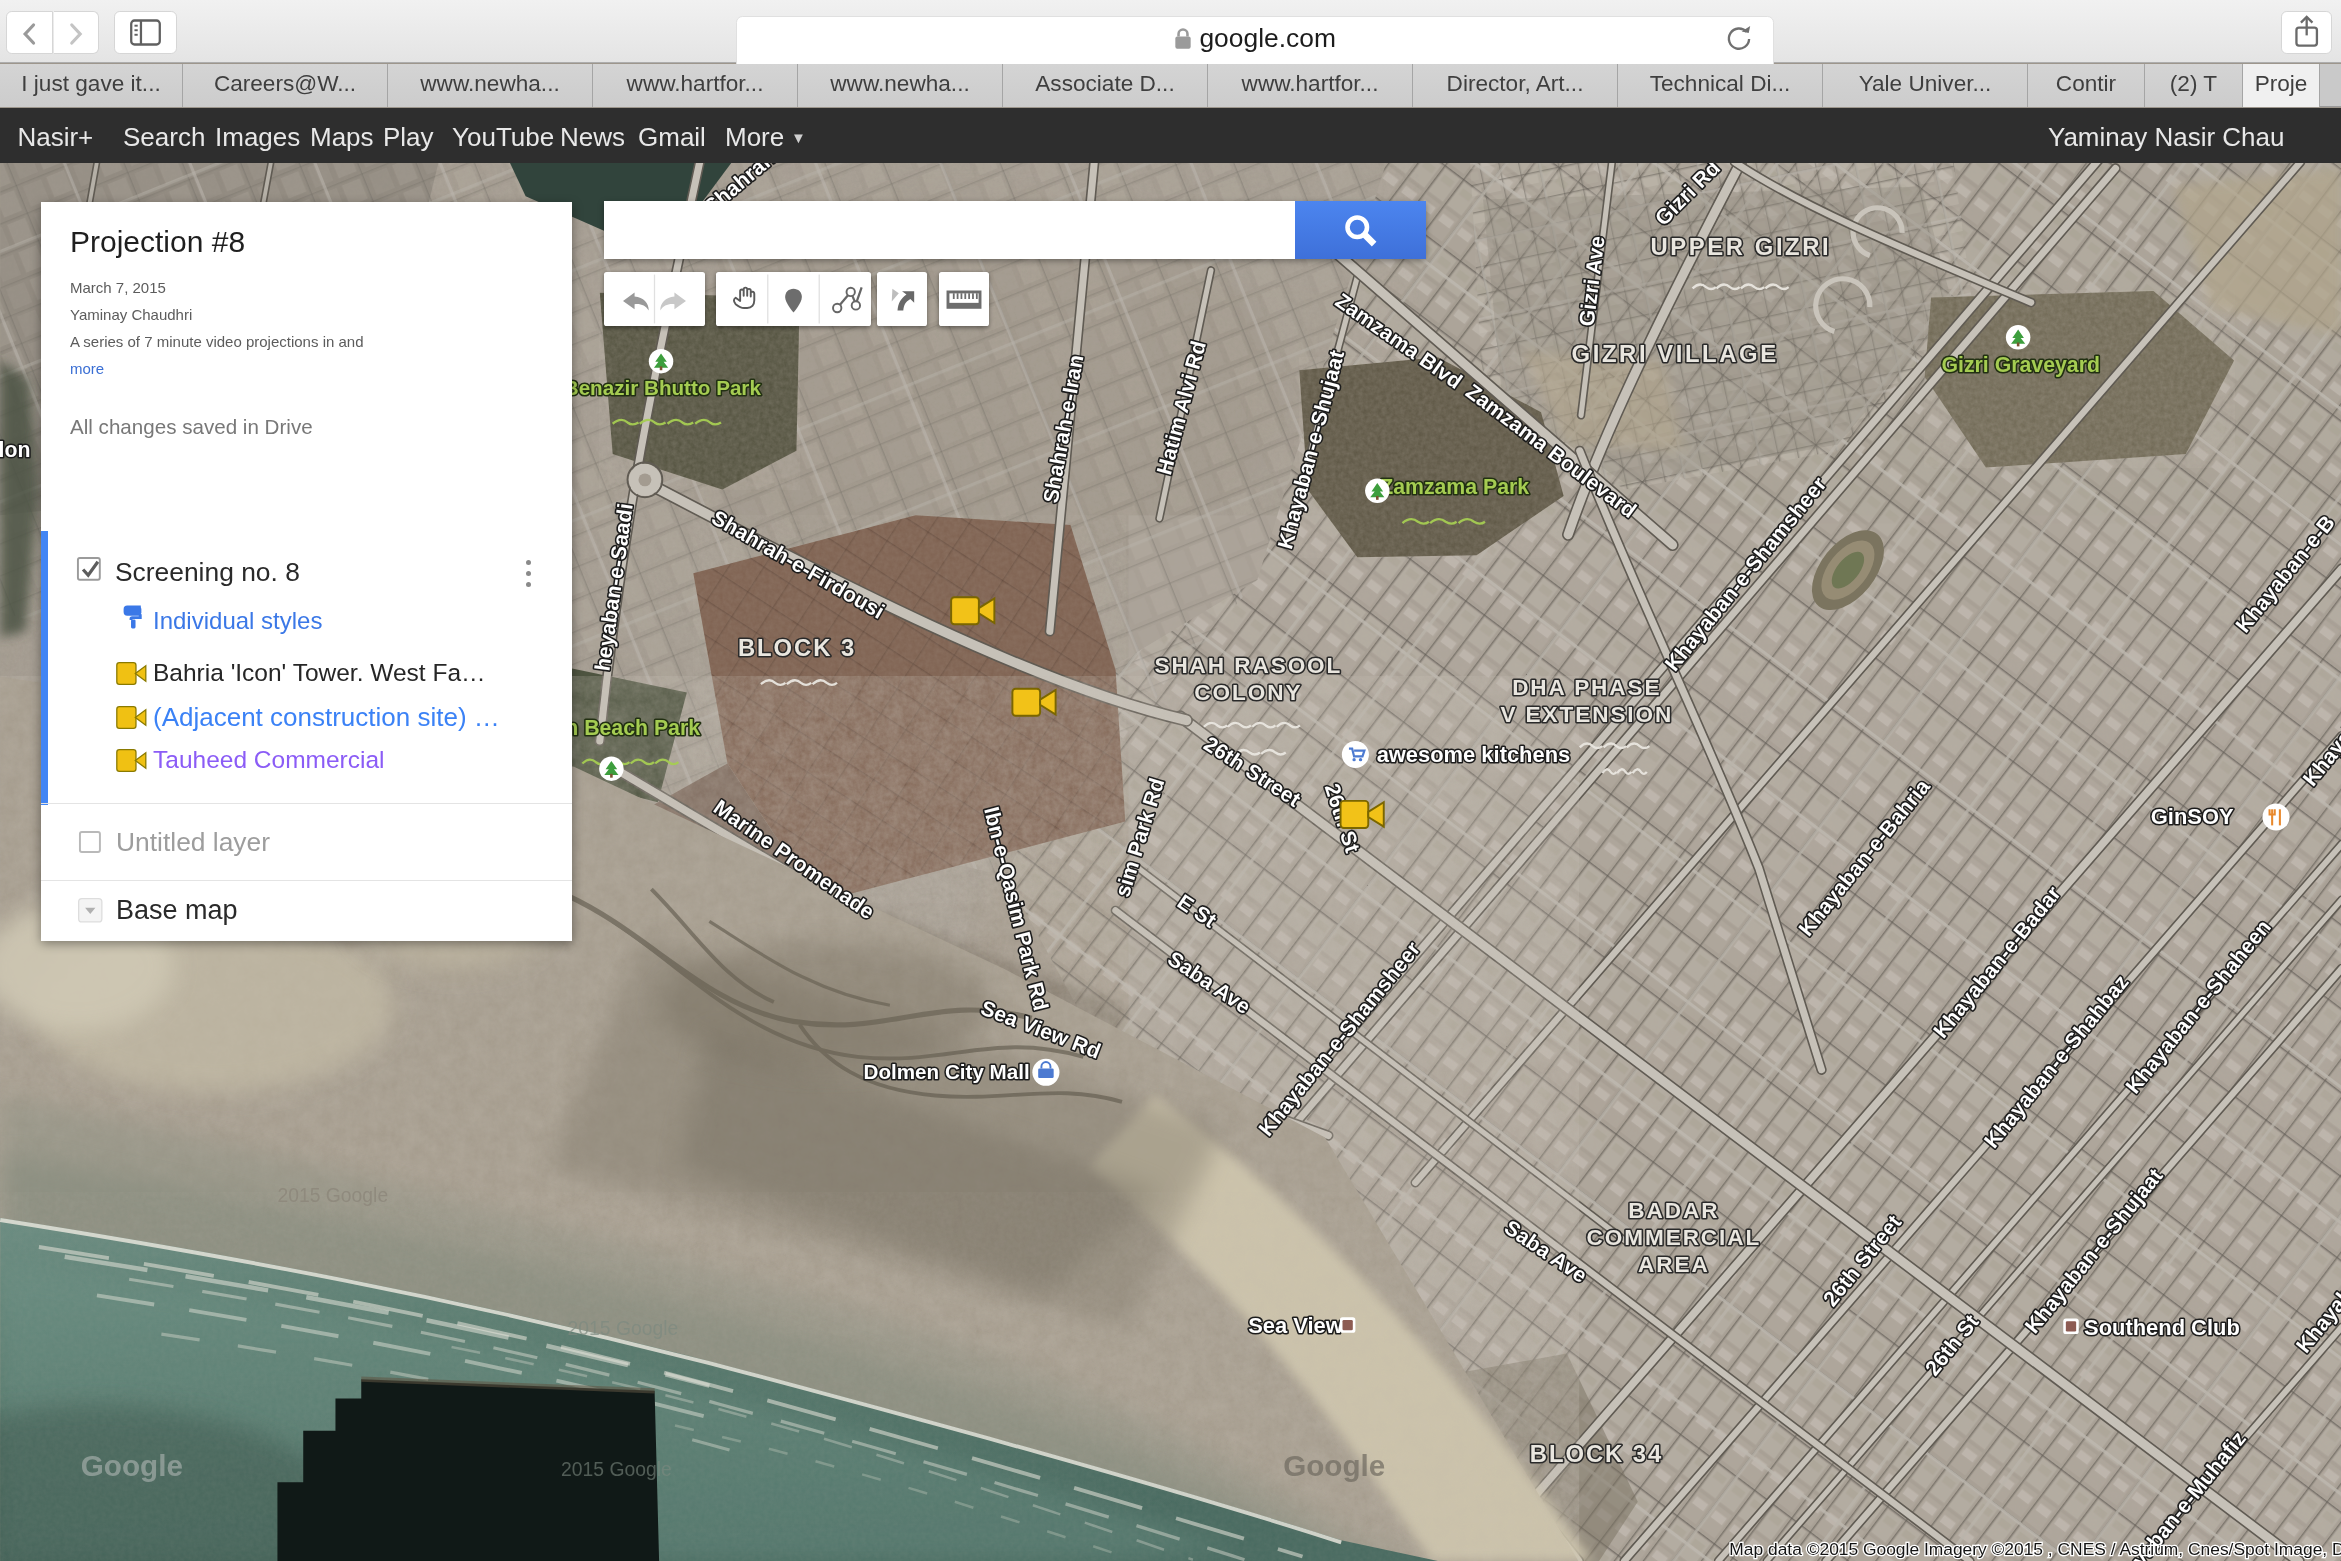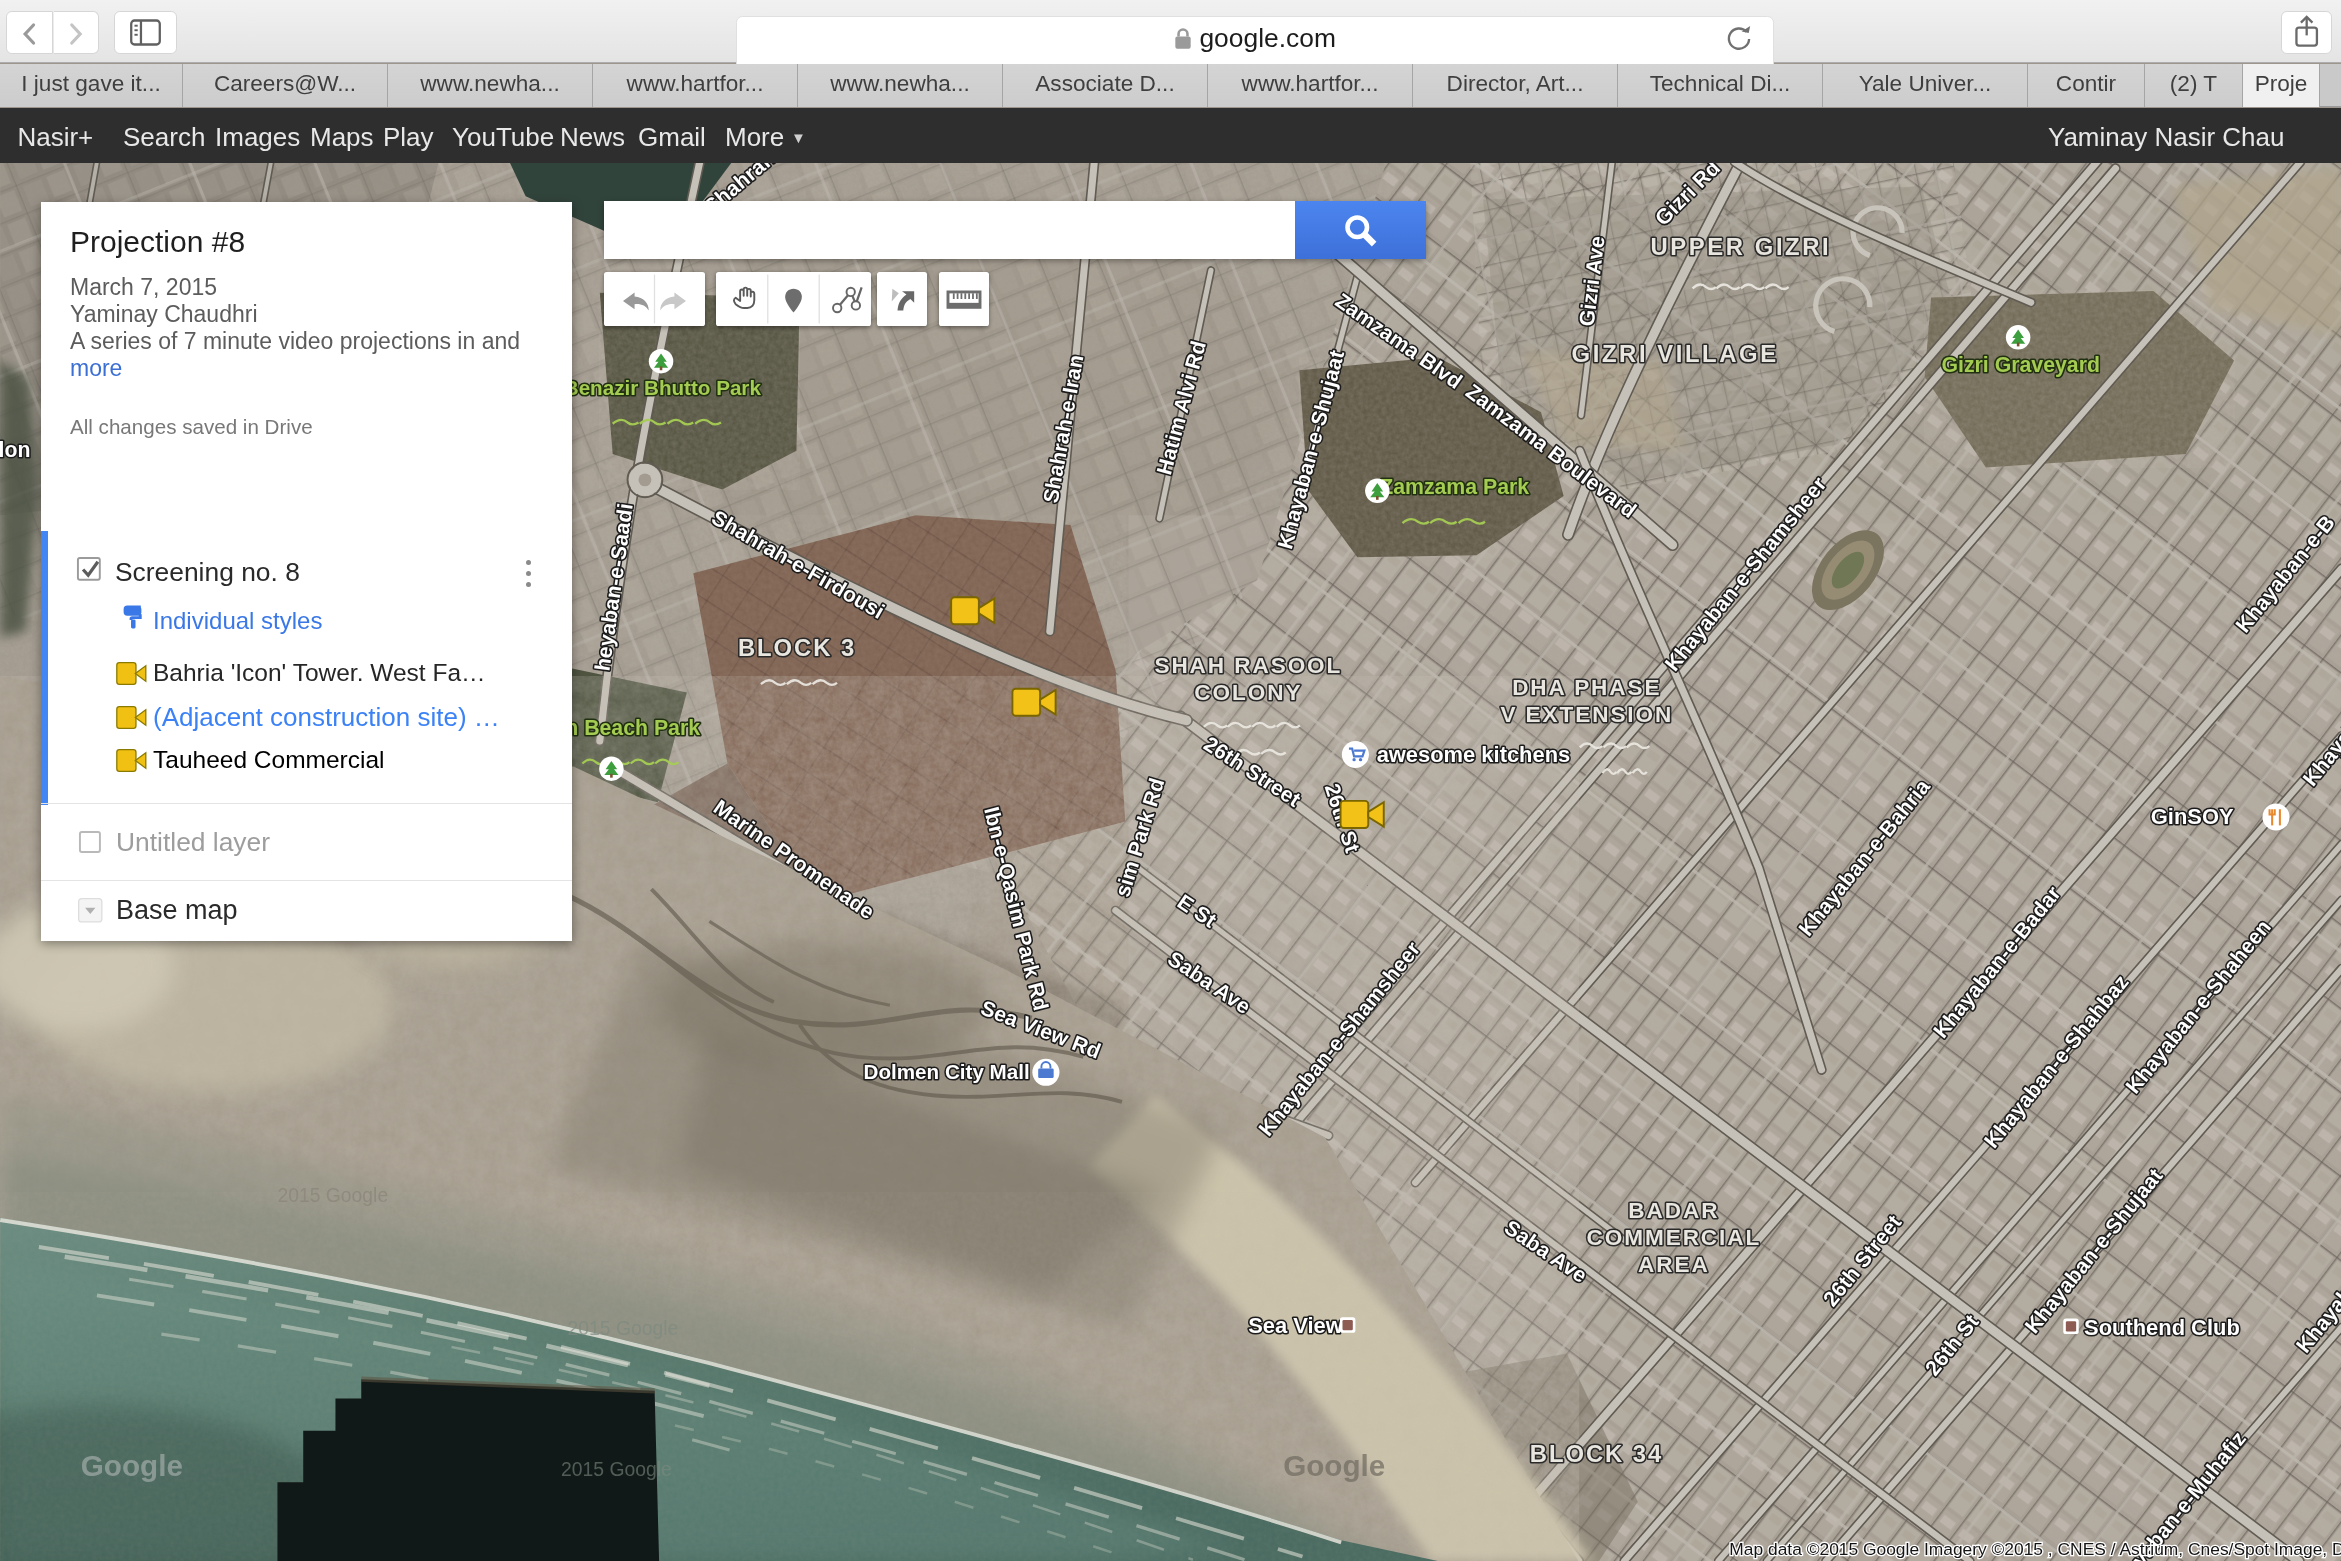--- a/index.html
+++ b/index.html
@@ -8,21 +8,21 @@
 #side{left:114px;width:63px}
 #urlbar{position:absolute;left:736px;top:15.5px;width:1038px;height:58px;background:#fff;border:1.3px solid #e0e0e0;border-radius:6.4px;text-align:center;font-size:26.4px;color:#1c1c1c;line-height:43px}
 #share{left:2281px;width:51px}
 #tabs{position:absolute;left:0;top:64px;width:2342px;height:43px;display:flex;background:#c9c9c9;border-bottom:0.6px solid #9a9a9a;z-index:40}
 .tab{height:43px;border-right:1.3px solid #a5a5a5;background:linear-gradient(#d4d4d4,#cccccc);color:#3f3f3f;font-size:22.6px;text-align:center;line-height:40px;white-space:nowrap;overflow:hidden;flex:none}
 .tab.active{background:#f0f0f0}
 #gbar{position:absolute;left:0;top:108px;width:2342px;height:55px;background:#2e2e2e;color:#e8e8e8;font-size:26px;overflow:hidden;z-index:40}
 #gbar span{position:absolute;top:14px;white-space:nowrap}
 #panel{position:absolute;left:41px;top:202px;width:531px;height:739px;background:#fff;box-shadow:0 2.6px 10.3px rgba(0,0,0,.4);z-index:30}
 #panel .t1{position:absolute;left:29px;top:23px;font-size:30px;color:#1f1f1f}
-#panel .meta{position:absolute;left:29px;top:72px;font-size:23px;color:#5c5c5c;line-height:27px}
+#panel .meta{position:absolute;left:29px;top:72px;font-size:15px;color:#5c5c5c;line-height:27px}
 #panel .more{color:#3b6fd4}
 #panel .saved{position:absolute;left:29px;top:213px;font-size:20.6px;color:#787878}
 #graybar{position:absolute;left:0;top:263px;width:531px;height:67px;background:#efefef}
 #bluebar{position:absolute;left:0;top:329px;width:7px;height:274px;background:#4285f4}
 .prow{position:absolute;font-size:23px;color:#2a2a2a;white-space:nowrap}
 .dots{position:absolute;left:485px;width:5.2px}
 .dots i{display:block;width:5.2px;height:5.2px;border-radius:50%;background:#8a8a8a;margin:5.8px 0}
 #map{position:absolute;left:0;top:162px;width:2342px;height:1399px}
 #searchbox{position:absolute;left:604px;top:201px;width:822px;height:58px;z-index:20;box-shadow:0 1.9px 5.8px rgba(0,0,0,.35)}
 #searchbox .w{position:absolute;left:0;top:0;width:691px;height:58px;background:#fff}
@@ -439,21 +439,21 @@
     <div class="prow" style="left:112px;top:457px;font-size:24.5px;color:#262626">Bahria 'Icon' Tower. West Fa…</div>
     <svg width="31" height="23" viewBox="0 0 24 18" style="position:absolute;left:75px;top:504px">
       <rect x="0.5" y="0.5" width="15" height="17" rx="2" fill="#f0c113" stroke="#8a7a00" stroke-width="1"></rect>
       <path d="M15 9 L23.2 3 V15 z" fill="#f0c113" stroke="#8a7a00" stroke-width="1"></path>
     </svg>
     <div class="prow" style="left:112px;top:500px;font-size:26px;color:#3b82f6">(Adjacent construction site) …</div>
     <svg width="31" height="23" viewBox="0 0 24 18" style="position:absolute;left:75px;top:547px">
       <rect x="0.5" y="0.5" width="15" height="17" rx="2" fill="#f0c113" stroke="#8a7a00" stroke-width="1"></rect>
       <path d="M15 9 L23.2 3 V15 z" fill="#f0c113" stroke="#8a7a00" stroke-width="1"></path>
     </svg>
-    <div class="prow" style="left:112px;top:544px;font-size:24.5px;color:#000000">Tauheed Commercial</div>
+    <div class="prow" style="left:112px;top:544px;font-size:24.5px;color:#8b5cf6">Tauheed Commercial</div>
     <div class="divline" style="top:601px"></div>
 <svg width="24.5" height="24.5" viewBox="0 0 38 38" style="position:absolute;left:37px;top:628px">
       <rect x="3" y="3" width="31" height="31" rx="3" fill="#fff" stroke="#b9b9b9" stroke-width="3"></rect>
     </svg>
 <div class="prow" style="left:75px;top:625px;font-size:26.4px;color:#9d9d9d">Untitled layer</div>
 <div class="divline" style="top:678px"></div>
 <svg width="24.5" height="24.5" viewBox="0 0 38 38" style="position:absolute;left:37px;top:696px">
       <rect x="1" y="1" width="36" height="36" rx="5" fill="#f4f4f4" stroke="#dddddd" stroke-width="2"></rect>
       <path d="M11 15 h16 l-8 10z" fill="#b0b0b0"></path>
     </svg>

